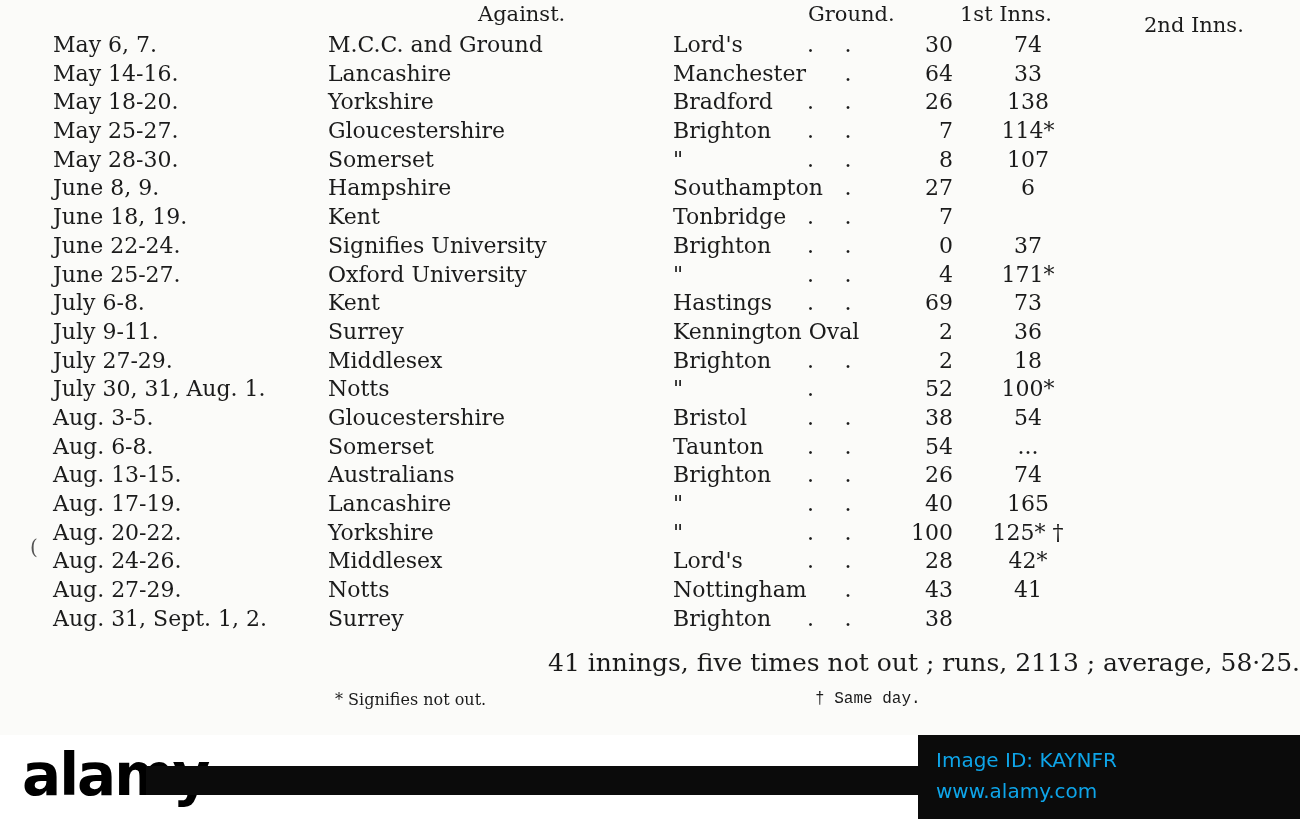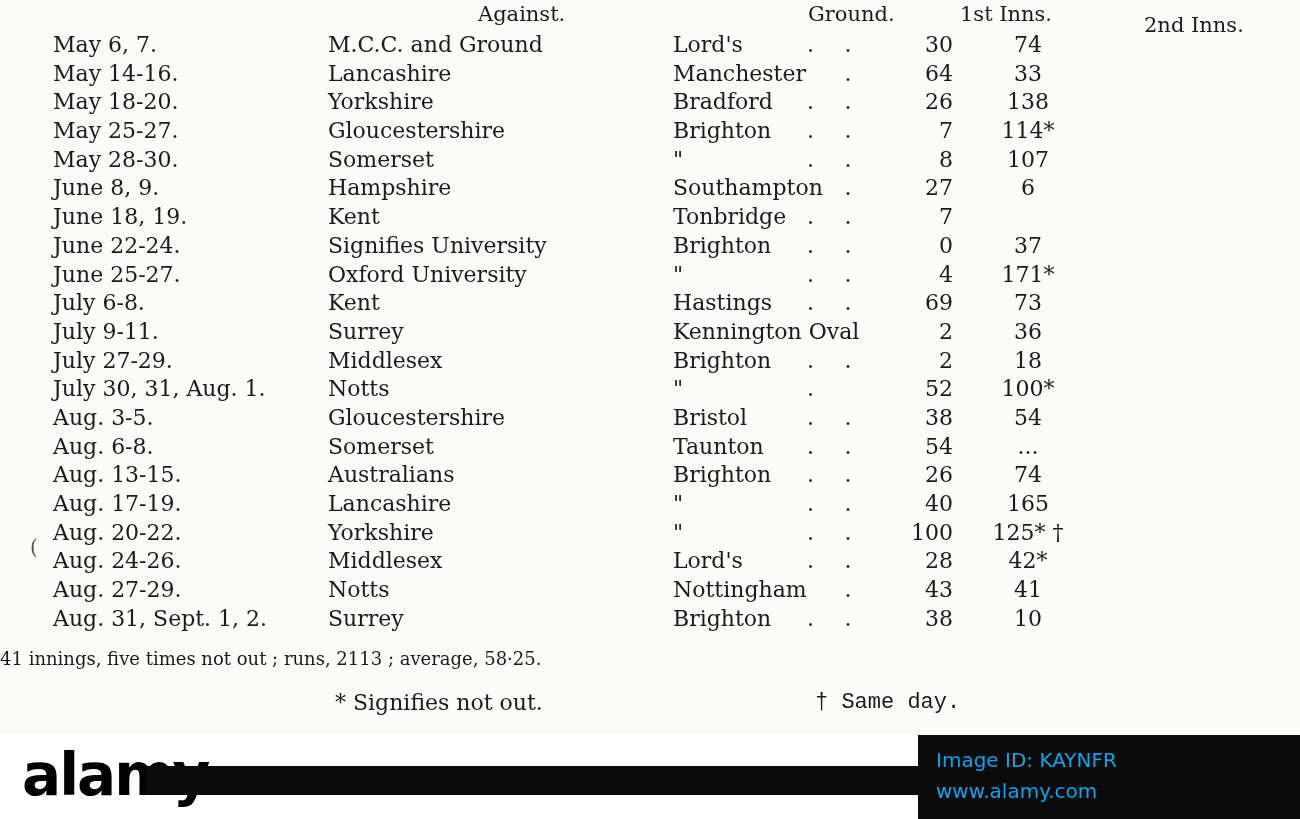--- a/index.html
+++ b/index.html
@@ -37,23 +37,23 @@
   }
   .trow span { white-space: nowrap; overflow: visible; }
   .c-ground { white-space: pre; }
   .c-dot { text-align: center; }
   .c-i1 { text-align: right; }
   .c-i2 { text-align: center; }
 
   
   .summary {
     position: absolute; top: 648px; left: 0; width: 1300px;
-    text-align: left; font-size: 18px; white-space: nowrap;
-  }
-  .notes { position: absolute; top: 690px; left: 0; width: 100%; height: 30px; font-size: 22px; }
+    text-align: right; font-size: 25px; white-space: nowrap;
+  }
+  .notes { position: absolute; top: 690px; left: 0; width: 100%; height: 30px; font-size: 16px; }
   .note-left  { position: absolute; left: 335px; white-space: nowrap; }
   .note-right { position: absolute; left: 815px; white-space: nowrap; font-family: Liberation Mono, monospace; }
 
   .artifact { position: absolute; left: 30px; top: 535px; font-size: 20px; color: #555; }
 
   
   .watermark {
     position: absolute; left: 0; bottom: 0; width: 1300px; height: 84px;
     background: #ffffff;
   }
@@ -271,21 +271,20 @@
         <span class="c-i1">43</span>
         <span class="c-i2">41</span>
       </div>
         <div class="trow">
         <span class="c-date">Aug. 31, Sept. 1, 2.</span>
         <span class="c-against">Surrey</span>
         <span class="c-ground">Brighton</span>
         <span class="c-dot">.</span>
         <span class="c-dot">.</span>
         <span class="c-i1">38</span>
-        <span class="c-i2">10</span>
       </div>
       </div>
 
   </div>
 
   <div class="summary">41 innings, five times not out ; runs, 2113 ; average, 58·25.</div>
 
   <div class="notes">
     <span class="note-left">* Signifies not out.</span>
     <span class="note-right">† Same day.</span>

